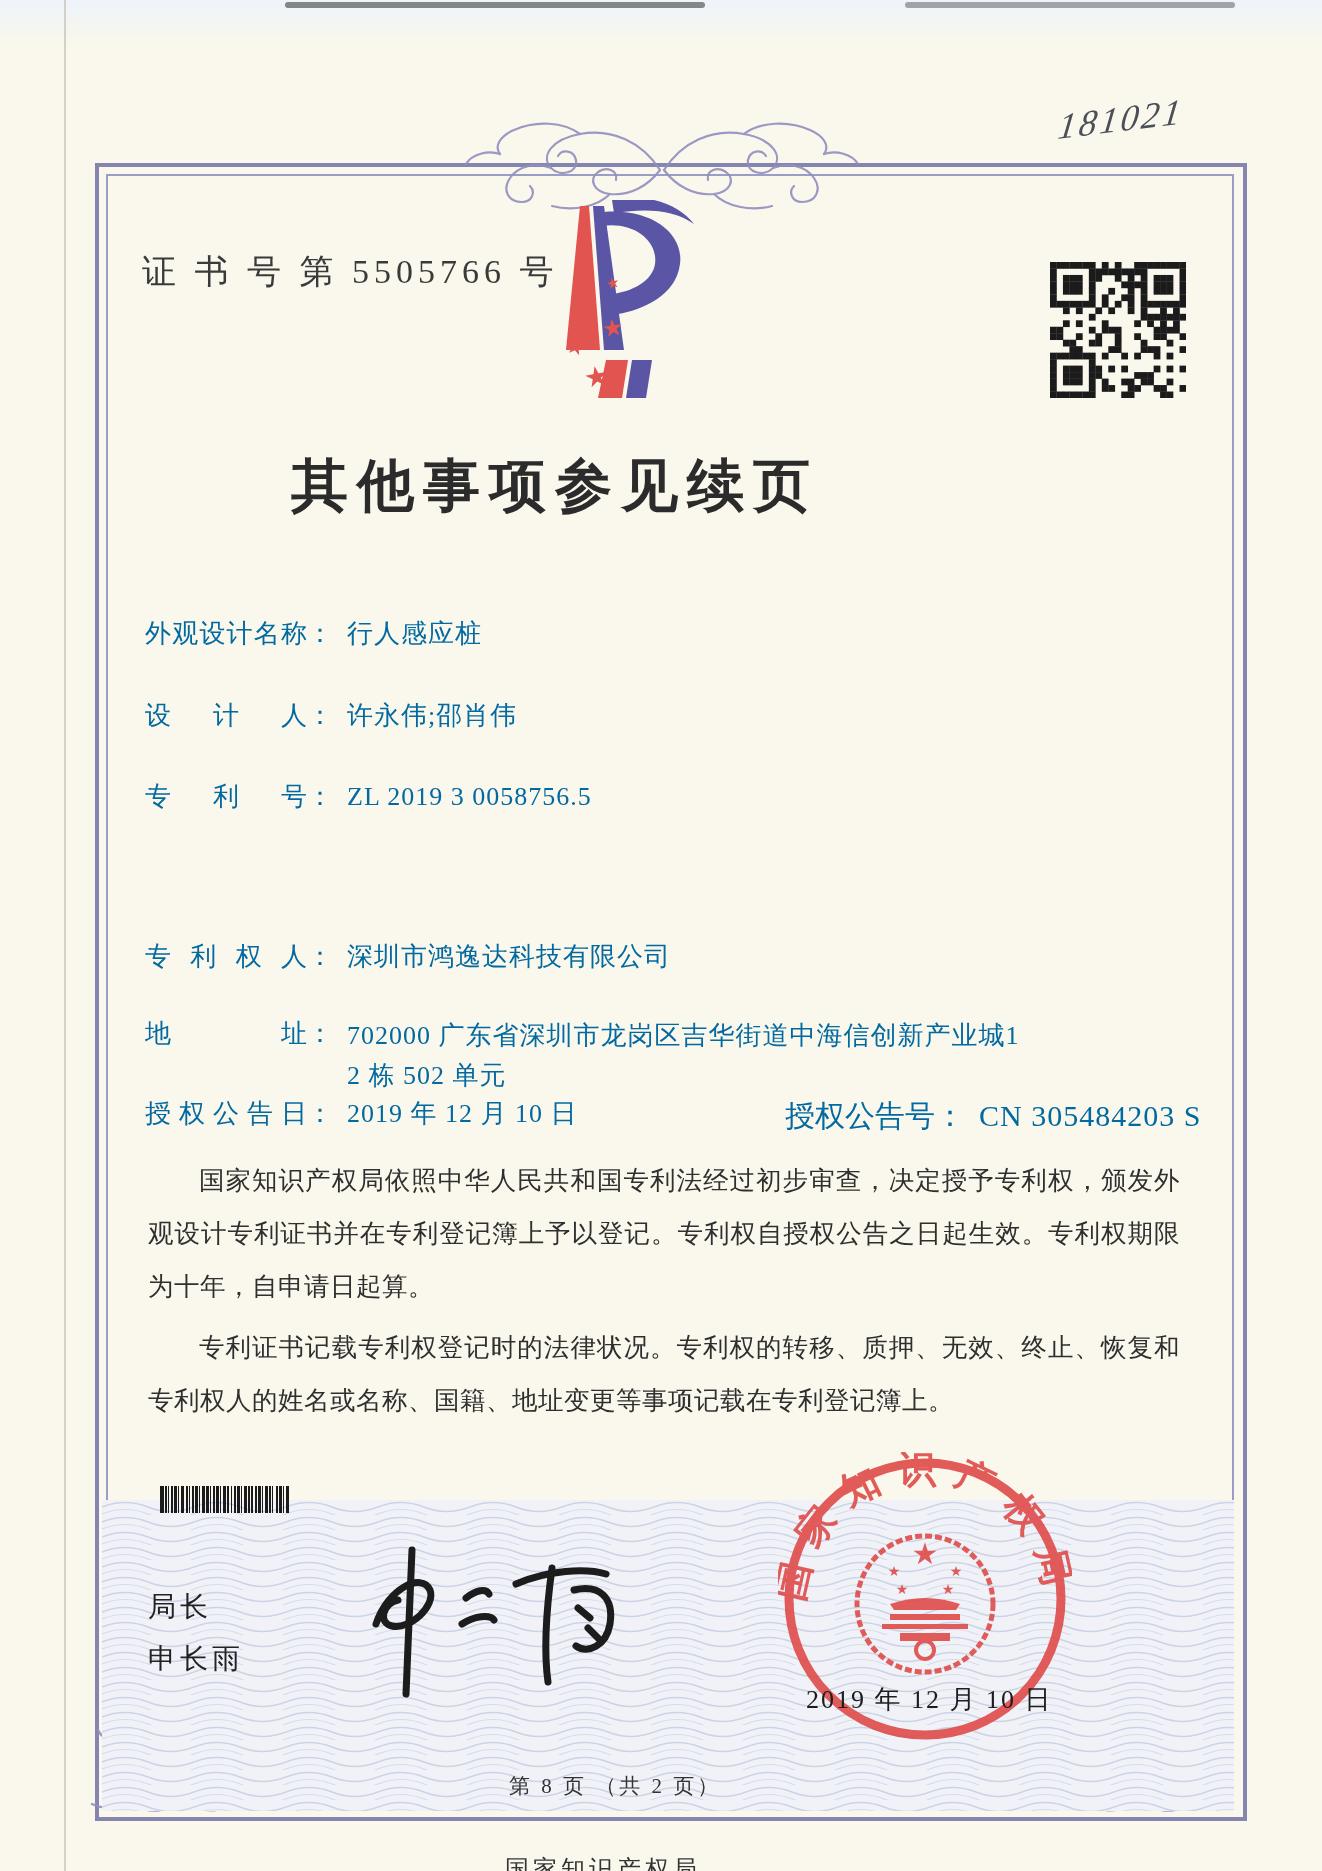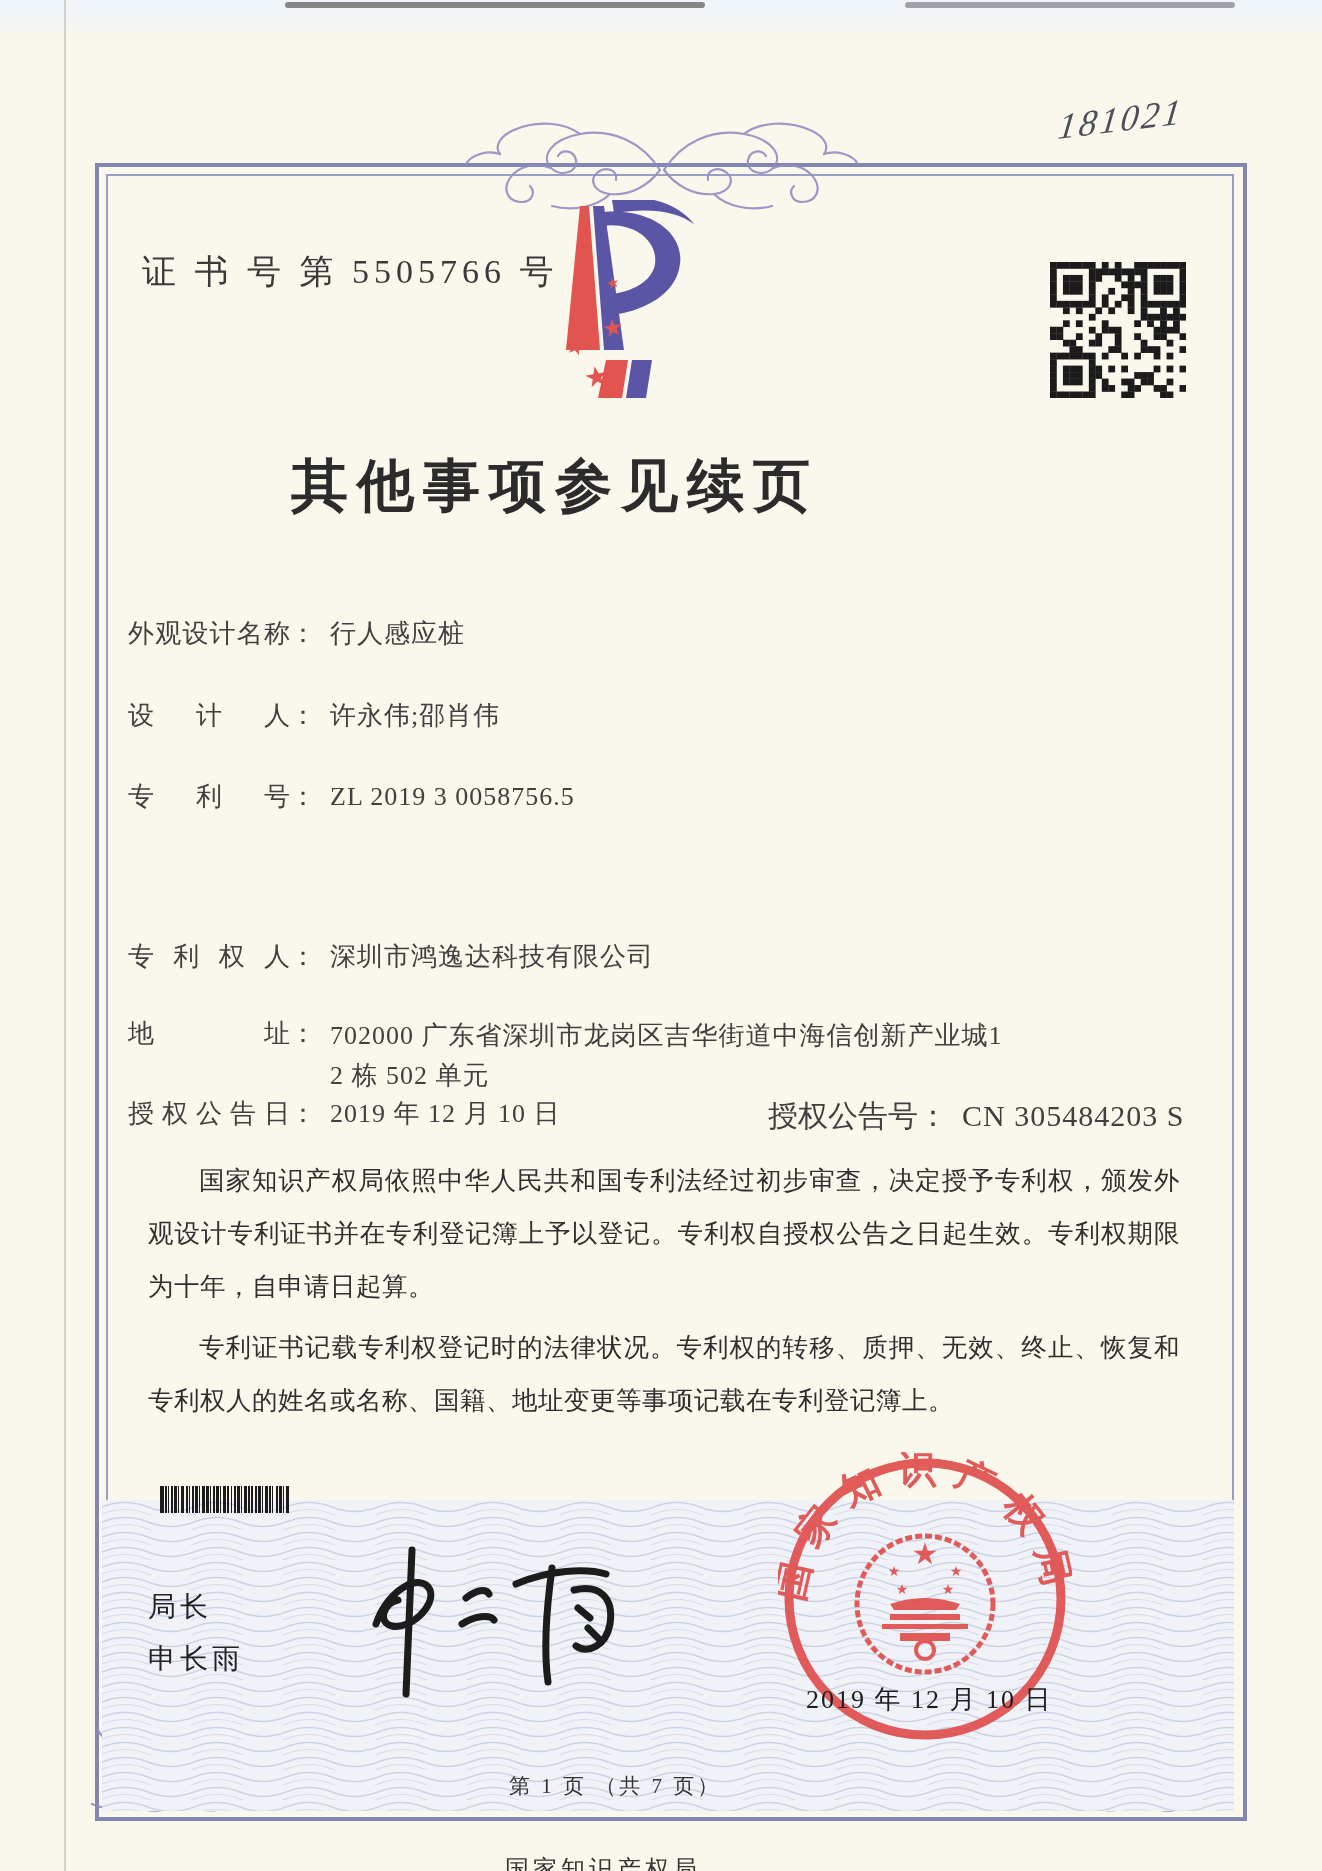--- a/index.html
+++ b/index.html
@@ -18,21 +18,21 @@
   .frame-outer{left:95px;top:163px;width:1144px;height:1650px;
     border:4px solid #8486B0;}
   .frame-inner{left:106px;top:174px;width:1124px;height:1629px;
     border:2px solid #9B9EC4;}
   
   .certno{left:142px;top:218px;font-size:34px;letter-spacing:5px;color:#3a3a3a;margin-top:31px;}
   .handnote{left:1058px;top:98px;font-size:36px;font-style:italic;color:#4a4f58;
     transform:rotate(-7deg) skewX(-14deg);letter-spacing:3px;}
   .title{left:140px;top:448px;width:830px;text-align:center;
     font-size:57px;font-weight:700;letter-spacing:9px;color:#2b2b2b;}
-  .row{left:128px;font-size:26px;color:#404040;white-space:nowrap;}
+  .row{left:145px;font-size:26px;color:#0369a1;white-space:nowrap;}
   .flabel{display:inline-block;width:162px;text-align:justify;text-align-last:justify;}
   .colon{display:inline-block;margin-right:14px;}
   .fvalue{letter-spacing:1px;}
   .addr-lines{display:inline-block;vertical-align:top;letter-spacing:1px;line-height:40px;}
   .grant-right{left:640px;top:0;position:absolute;font-size:30px;white-space:nowrap;}
   .paras{left:140px;top:1146px;width:1048px;font-size:25.5px;line-height:53px;
     text-align:justify;color:#2f2f2f;letter-spacing:.5px;}
   .paras p{margin:8px;text-indent:2em;}
   
   .band{left:102px;top:1500px;width:1132px;height:311px;}
@@ -492,16 +492,16 @@
       </g>
       <path d="M112,152 Q147,140 182,152 L178,158 L116,158 Z"></path>
       <rect x="112" y="162" width="70" height="6"></rect>
       <rect x="104" y="172" width="86" height="5"></rect>
       <rect x="122" y="181" width="50" height="8"></rect>
       <circle cx="147" cy="198" r="9" fill="none" stroke="#DF4B49" stroke-width="4"></circle>
     </g>
   </svg>
   <div class="abs seal-date">2019 年 12 月 10 日</div>
 
-  <div class="abs footer">第 1 页 （共 7 页）</div>
+  <div class="abs footer">第 8 页 （共 2 页）</div>
   <div class="abs clipped">国家知识产权局</div>
 
 </div>
 
 </body></html>

